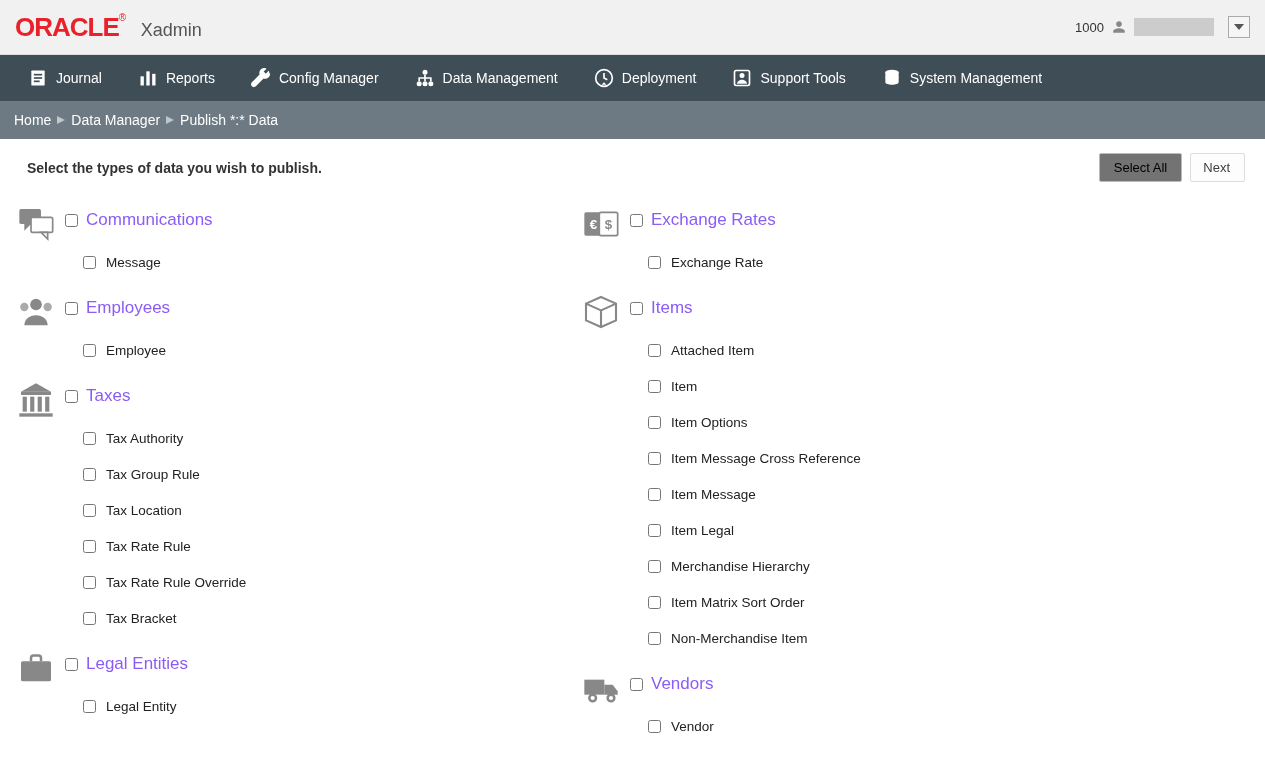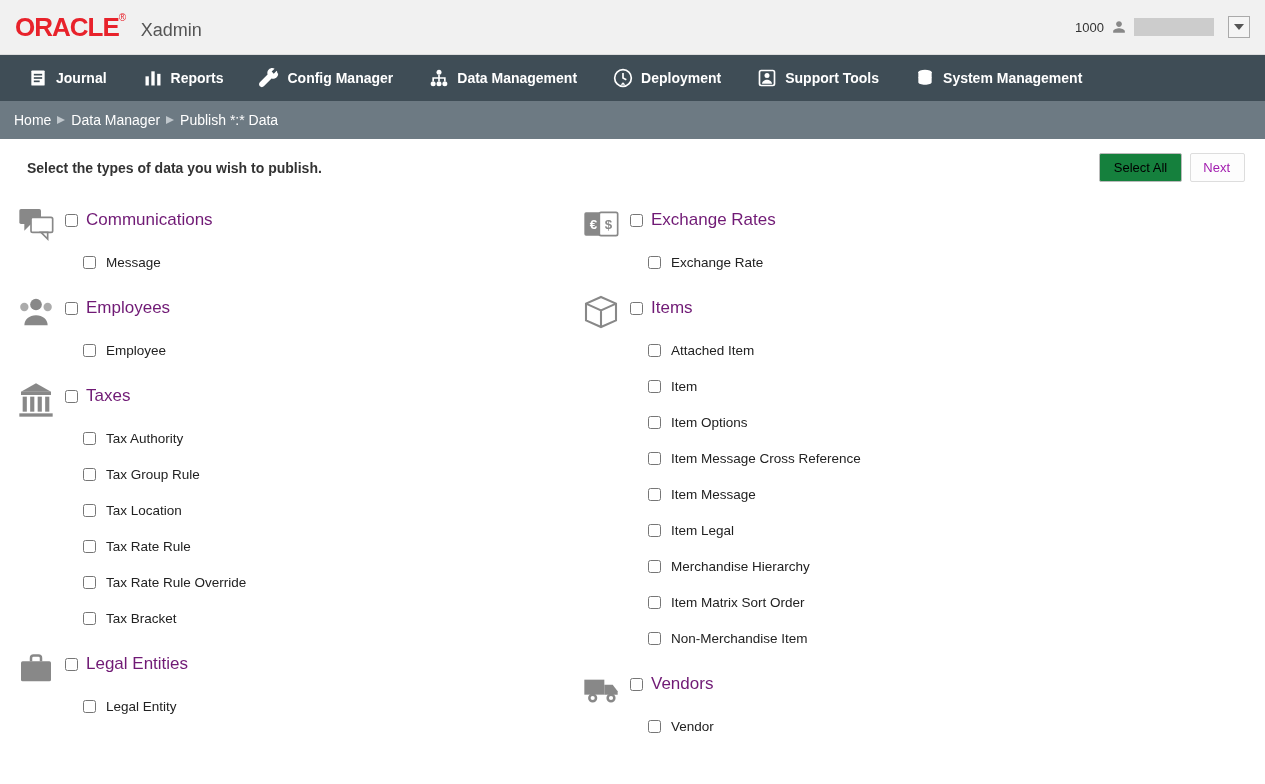--- a/index.html
+++ b/index.html
@@ -10,42 +10,42 @@
   .logo-reg { color: #e8222b; font-size: 10px; vertical-align: top; }
   .logo-sub { color: #555; font-size: 18px; margin-left: 11px; }
   .header-spacer { flex: 1; }
   .header-user { display: flex; align-items: center; gap: 8px; font-size: 13px; color: #333; }
   .user-icon { width: 14px; height: 14px; fill: #888; }
   .user-placeholder { background: #ccc; width: 80px; height: 18px; display: inline-block; }
   .user-dropdown { width: 22px; height: 22px; border: 1px solid #aaa; background: #f5f5f5; display: inline-flex; align-items: center; justify-content: center; margin-left: 6px; cursor: pointer; }
   .user-dropdown svg { width: 10px; height: 6px; fill: #555; }
   
   .main-nav { background: #3f4d56; height: 46px; display: flex; align-items: center; padding: 0 10px; }
-  .nav-item { display: flex; align-items: center; color: #fff; font-weight: bold; font-size: 14px; padding: 0 18px; height: 100%; cursor: pointer; }
+  .nav-item { display: flex; align-items: center; color: #fff; font-weight: normal; font-size: 14px; padding: 0 18px; height: 100%; cursor: pointer; }
   .nav-item .nav-icon { fill: #fff; width: 20px; height: 20px; margin-right: 8px; }
   
   .breadcrumb-bar { background: #6d7a83; color: #fff; height: 38px; display: flex; align-items: center; padding: 0 10px; font-size: 14px; }
   .breadcrumb-bar a { color: #fff; text-decoration: none; padding: 0 4px; }
   .breadcrumb-sep { padding: 0 2px; font-size: 10px; display: inline-flex; }
   .breadcrumb-sep svg { width: 8px; height: 8px; fill: #c0c7cc; }
   
   .page-top { display: flex; align-items: center; padding: 14px 20px 10px 20px; }
   .page-instruction { font-weight: bold; font-size: 14px; margin-left: 7px; }
   .page-top-spacer { flex: 1; }
-  .btn { border: 1px solid #bbb; background: #15803d; padding: 6px 14px; font-size: 13px; cursor: pointer; border-radius: 2px; margin-left: 8px; }
-  .btn.disabled { color: #a21caf; border-color: #ddd; background: #fdfdfd; cursor: default; padding-left: 12px; }
+  .btn { border: 1px solid #bbb; background: #737373; padding: 6px 14px; font-size: 13px; cursor: pointer; border-radius: 2px; margin-left: 8px; }
+  .btn.disabled { color: #404040; border-color: #ddd; background: #fdfdfd; cursor: default; padding-left: 12px; }
   
   .columns { display: flex; padding: 0 10px 30px 10px; }
   .col { flex: 0 0 565px; }
   
   .category { position: relative; padding-left: 55px; margin-top: 12px; }
   .cat-header { display: flex; align-items: center; height: 32px; }
   .cat-icon { position: absolute; left: 6px; top: 0; width: 40px; height: 40px; fill: #888; }
   .cat-checkbox { width: 13px; height: 13px; margin-right: 8px; }
-  .cat-title { color: #701a75; font-size: 17px; }
+  .cat-title { color: #8b5cf6; font-size: 17px; }
   .sub-items { padding-left: 18px; padding-top: 8px; }
   .sub-item { display: flex; align-items: center; height: 36px; }
   .sub-checkbox { width: 13px; height: 13px; margin-right: 10px; }
   .sub-label { font-size: 13.5px; color: #222; }
 </style>
 </head>
 <body>
 
 <div class="top-header">
   <span>

